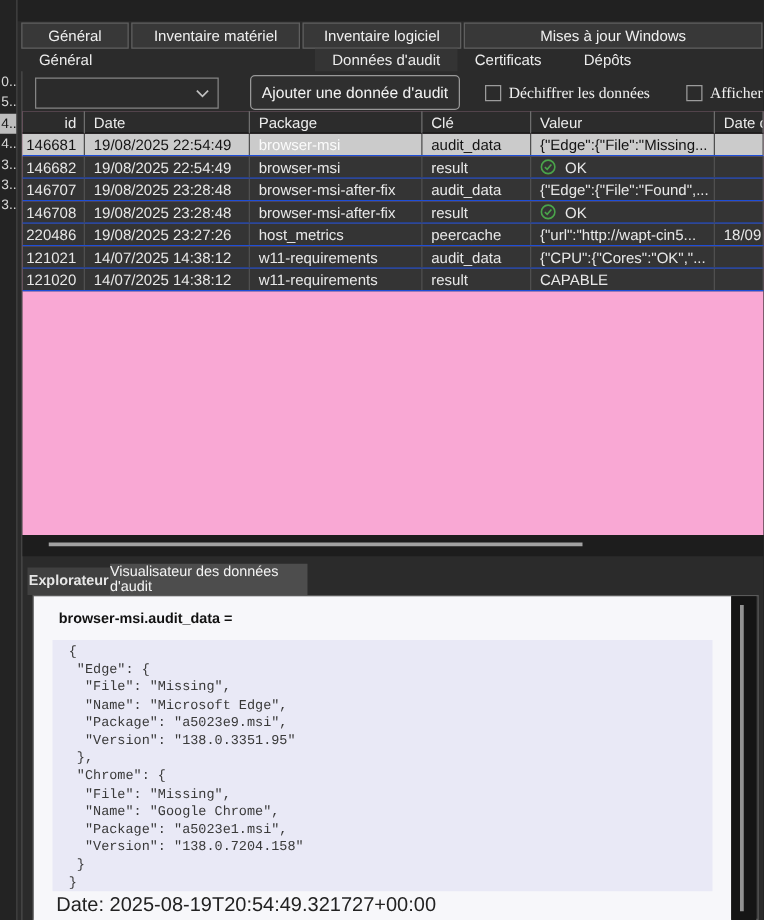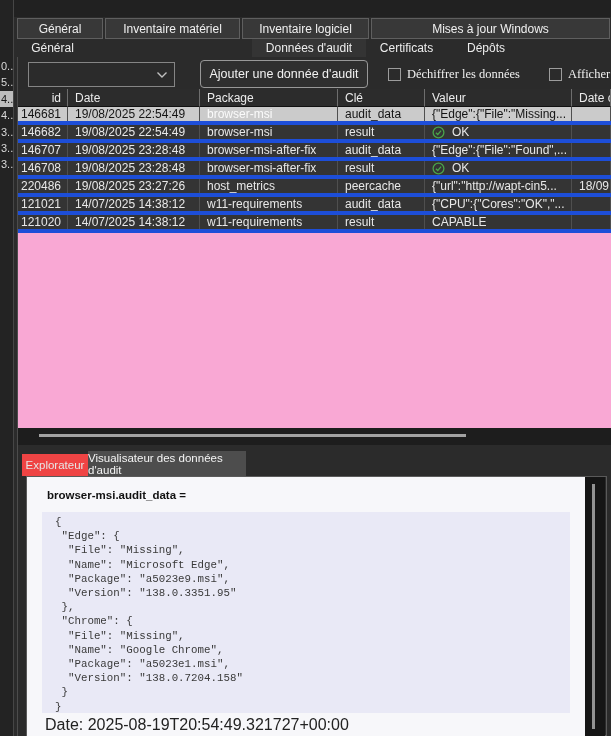--- a/index.html
+++ b/index.html
@@ -35,32 +35,32 @@
   .cbbox { width:13px; height:13px; border:1px solid #9c9c9c; background:#2b2b2b; flex:0 0 auto; }
   .cblabel { font-size:12.5px; color:#f0f0f0; white-space:nowrap;font-family:Liberation Serif, serif; }
 
   
   .grid { left:18px; top:89px; width:593px; height:339px; background:#f9a8d4; }
   .grow { display:grid; grid-template-columns:50px 132px 138px 87px 147px 1fr; height:18px; }
   .ghead { background:#2c2c2c; color:#ececec; }
   .ghead .cell { border-right:1px solid #6e6e6e; border-bottom:1px solid #111; }
   .cell { display:flex; align-items:center; padding:0 0 0 7px; overflow:hidden; white-space:nowrap; border-right:1px solid #4f4f4f; }
   .cell.num { justify-content:flex-end; padding:0 6px 0 0; }
-  .grow.body { background:#343434; border-bottom:4px solid #1d4ed8; color:#e8e8e8; }
+  .grow.body { background:#343434; border-bottom:1px solid #1d4ed8; color:#e8e8e8; }
   .grow.body.selected { background:#cbcbcb; color:#141414; }
   .grow.body.selected .sectioncell { color:#fbfbfb; }
   .okicon { width:13px; height:13px; margin-right:7px; flex:0 0 auto; }
 
   
   .hscroll { left:18px; top:428px; width:593px; height:17px; background:#1d1d1d; }
   .hthumb { position:absolute; left:21px; top:6px; width:427px; height:3px; background:#a2a2a2; }
 
   
   .btab { display:flex; align-items:center; justify-content:center; font-size:11.5px; color:#e6e6e6; }
-  .btab.inactive { left:22px; top:454px; width:66px; height:22px; background:#ef4444; }
+  .btab.inactive { left:22px; top:454px; width:66px; height:22px; background:#404040;font-weight:bold; }
   .btab.active { left:88px; top:451px; width:158px; height:25px; background:#4d4d4d; color:#f4f4f4; }
 
   
   .viewer-border { left:26px; top:476px; width:581px; height:260px; border:1px solid #5a5a5a; }
   .viewer-white { left:27px; top:477px; width:558px; height:259px; background:#f7f7fa; }
   .viewer-title { left:47px; top:489px; font-size:11.5px; font-weight:bold; color:#111; }
   .json-box { left:42px; top:512px; width:528px; height:201px; background:#e9e9f6; overflow:hidden; }
   .json-box pre { font-family:"Liberation Mono", monospace; font-size:10.8px; line-height:14.2px;
                   color:#3a3a3a; padding:3px 0 0 13px; }
   .viewer-date { left:45px; top:716px; font-size:16px; color:#222; }

